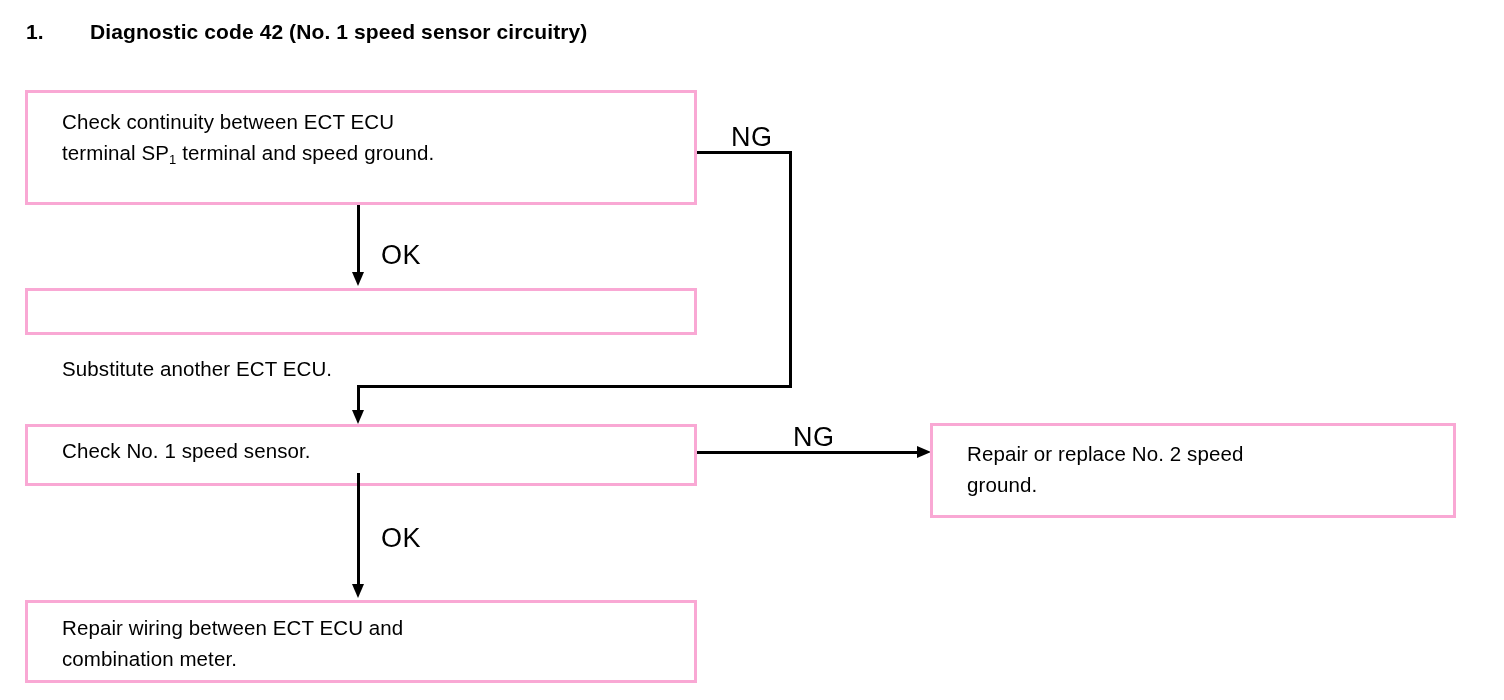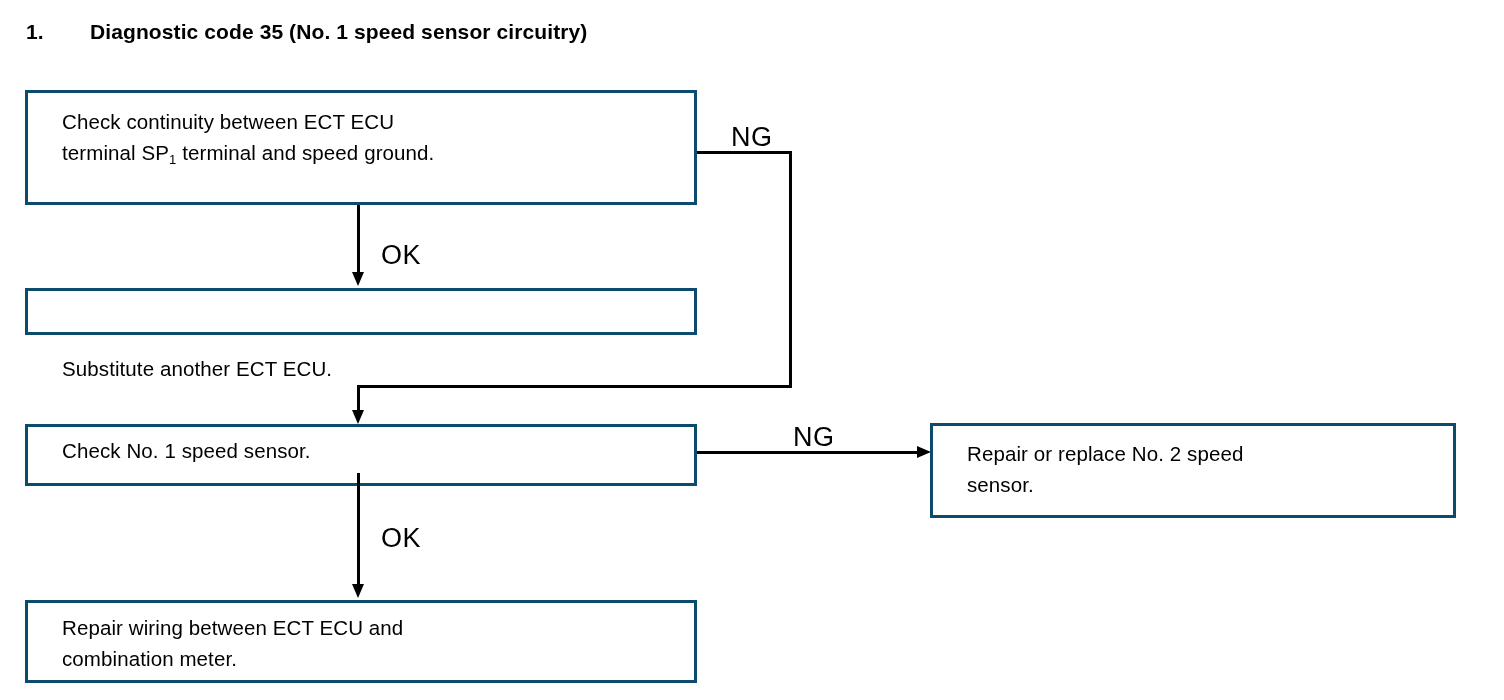--- a/index.html
+++ b/index.html
@@ -31,21 +31,21 @@
   }
   .title-num {
     display: inline-block;
     width: 64px;
   }
 
   
   .box {
     position: absolute;
     box-sizing: border-box;
-    border: 3px solid #0c4a6e;
+    border: 3px solid #f9a8d4;
     background: #ffffff;
   }
   .box-text {
     position: absolute;
     left: 34px;
     top: 13px;
     right: 10px;
     font-size: 20.5px;
     font-weight: normal;
     line-height: 31px;
@@ -96,21 +96,21 @@
     letter-spacing: 0.4px;
     white-space: nowrap;
   }
 </style>
 </head>
 <body>
 
 <div id="page">
 
   <div class="title-row">
-    <span class="title-num">1.</span><span>Diagnostic code 35 (No. 1 speed sensor circuitry)</span>
+    <span class="title-num">1.</span><span>Diagnostic code 42 (No. 1 speed sensor circuitry)</span>
   </div>
 
   <div class="box" style="left:25px; top:90px; width:672px; height:115px;">
     <div class="box-text">
       <span>Check continuity between ECT ECU</span><br>
       <span>terminal SP</span><sub>1</sub><span> terminal and speed ground.</span>
     </div>
   </div>
 
   <div class="hline" style="left:697px; top:151px; width:95px;"></div>
@@ -136,21 +136,21 @@
     </div>
   </div>
 
   <div class="hline" style="left:697px; top:451px; width:224px;"></div>
   <div class="arrow-right" style="left:917px; top:446px;"></div>
   <div class="edge-label" style="left:793px; top:422px;">NG</div>
 
   <div class="box" style="left:930px; top:423px; width:526px; height:95px;">
     <div class="box-text" style="top:12px;">
       <span>Repair or replace No. 2 speed</span><br>
-      <span>sensor.</span>
+      <span>ground.</span>
     </div>
   </div>
 
   <div class="vline" style="left:357px; top:473px; height:112px;"></div>
   <div class="arrow-down" style="left:352px; top:584px;"></div>
   <div class="edge-label" style="left:381px; top:523px;">OK</div>
 
   <div class="box" style="left:25px; top:600px; width:672px; height:83px;">
     <div class="box-text" style="top:9px;">
       <span>Repair wiring between ECT ECU and</span><br>

